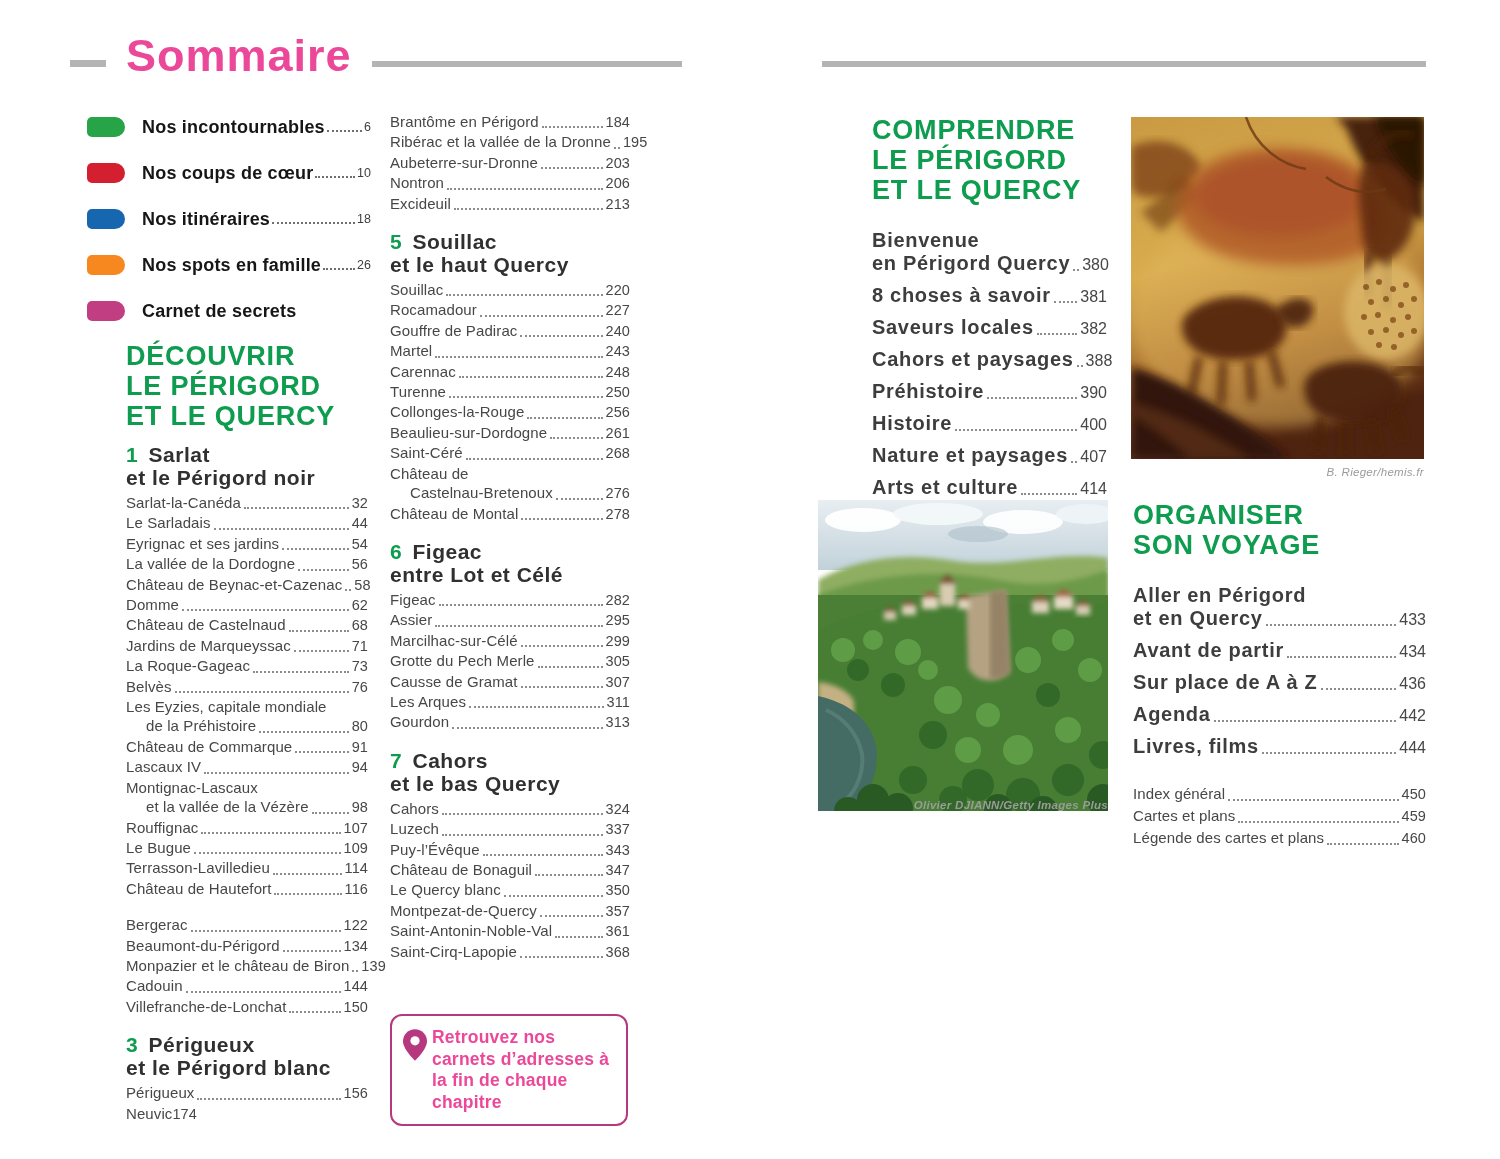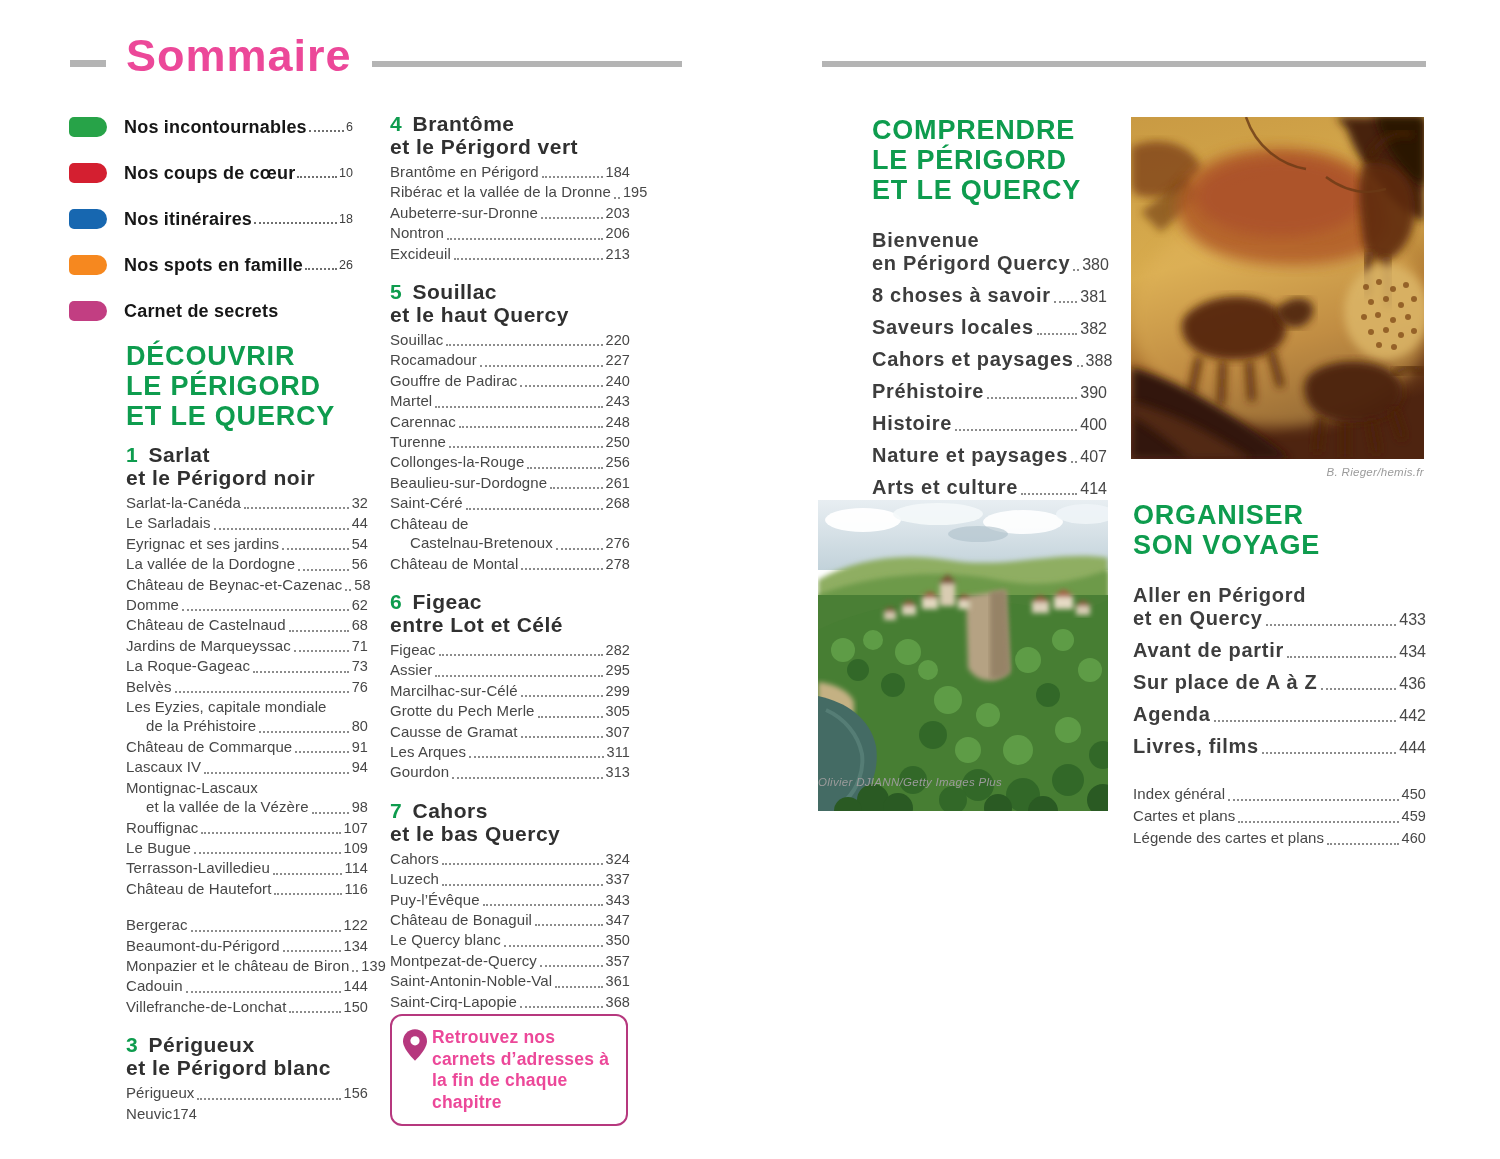--- a/index.html
+++ b/index.html
@@ -13,21 +13,21 @@
   }
   .abs { position:absolute; }
 
   
   .hdr-dash   { left:70px;  top:60px; width:36px;  height:7px; background:#b4b4b4; }
   .hdr-title  { left:126px; top:30px; font-size:45px; font-weight:bold; color:#ec4899; letter-spacing:1px; }
   .hdr-rule-mid   { left:372px; top:61px; width:310px; height:6px; background:#b4b4b4; }
   .hdr-rule-right { left:822px; top:61px; width:604px; height:6px; background:#b4b4b4; }
 
   
-  #legend { left:69px; top:116px; width:284px; }
+  #legend { left:87px; top:116px; width:284px; }
   .leg-item { display:flex; align-items:center; height:22px; margin-bottom:24px; }
   .leg-tab  { width:38px; height:20px; border-radius:5px 10px 10px 5px; flex:none; margin-right:17px; }
   .leg-label{ font-size:18px; font-weight:bold; color:#161616; letter-spacing:0.2px; white-space:nowrap; }
   .leg-leader { flex:1; min-width:6px; border-bottom:2px dotted #6f6f6f; align-self:flex-end; margin:0 2px 6px 2px; }
   .leg-page { font-size:12.5px; color:#3f3f3f; }
 
   
   .sec-head { font-size:27px; line-height:30px; font-weight:bold; color:#0e9c4e; letter-spacing:0.8px; }
 
   
@@ -55,21 +55,21 @@
   #col2 .chapter:first-child { margin-top:0; }
   #col3 { left:872px; top:115px; width:235px; }
   #col4 { left:1133px; top:500px; width:293px; }
 
   
   #cave-img { left:1131px; top:117px; width:293px; height:342px; }
   #land-img { left:818px;  top:500px; width:290px; height:311px; }
   #cave-img svg, #land-img svg { display:block; width:100%; height:100%; }
   .caption { font-size:11.5px; font-style:italic; color:#9b9b9b; letter-spacing:0.3px; }
   #cave-caption { left:1131px; top:466px; width:293px; text-align:right; }
-  #land-caption { left:818px;  top:776px; width:290px; text-align:left; }
+  #land-caption { left:818px;  top:799px; width:290px; text-align:right;font-weight:bold; }
 
   
   #infobox { left:390px; top:1014px; width:238px; border:2.5px solid #b6387e; border-radius:12px;
              padding:11px 10px 11px 11px; display:flex; align-items:flex-start; background:#fff; }
   #infobox .pin { flex:none; margin:2px 5px 0 0; }
   #infobox .box-text { font-size:17.5px; line-height:21.5px; font-weight:bold; color:#ec4899; letter-spacing:0.2px; }
 </style>
 </head>
 <body>
 
@@ -249,21 +249,20 @@
           <span class="t-label">Neuvic</span>
           <span class="t-page">174</span>
         </div>
       </section>
     </div>
 </div>
 
 <div class="abs" id="col2">
   <div>
       <section class="chapter">
-        <h3 class="chap-title"><span class="chap-num">4</span> Brantôme<br>et le Périgord vert</h3>
         <div class="t-row">
           <span class="t-label">Brantôme en Périgord</span>
           <span class="leader"></span>
           <span class="t-page">184</span>
         </div>
         <div class="t-row">
           <span class="t-label">Ribérac et la vallée de la Dronne</span>
           <span class="leader"></span>
           <span class="t-page">195</span>
         </div>

